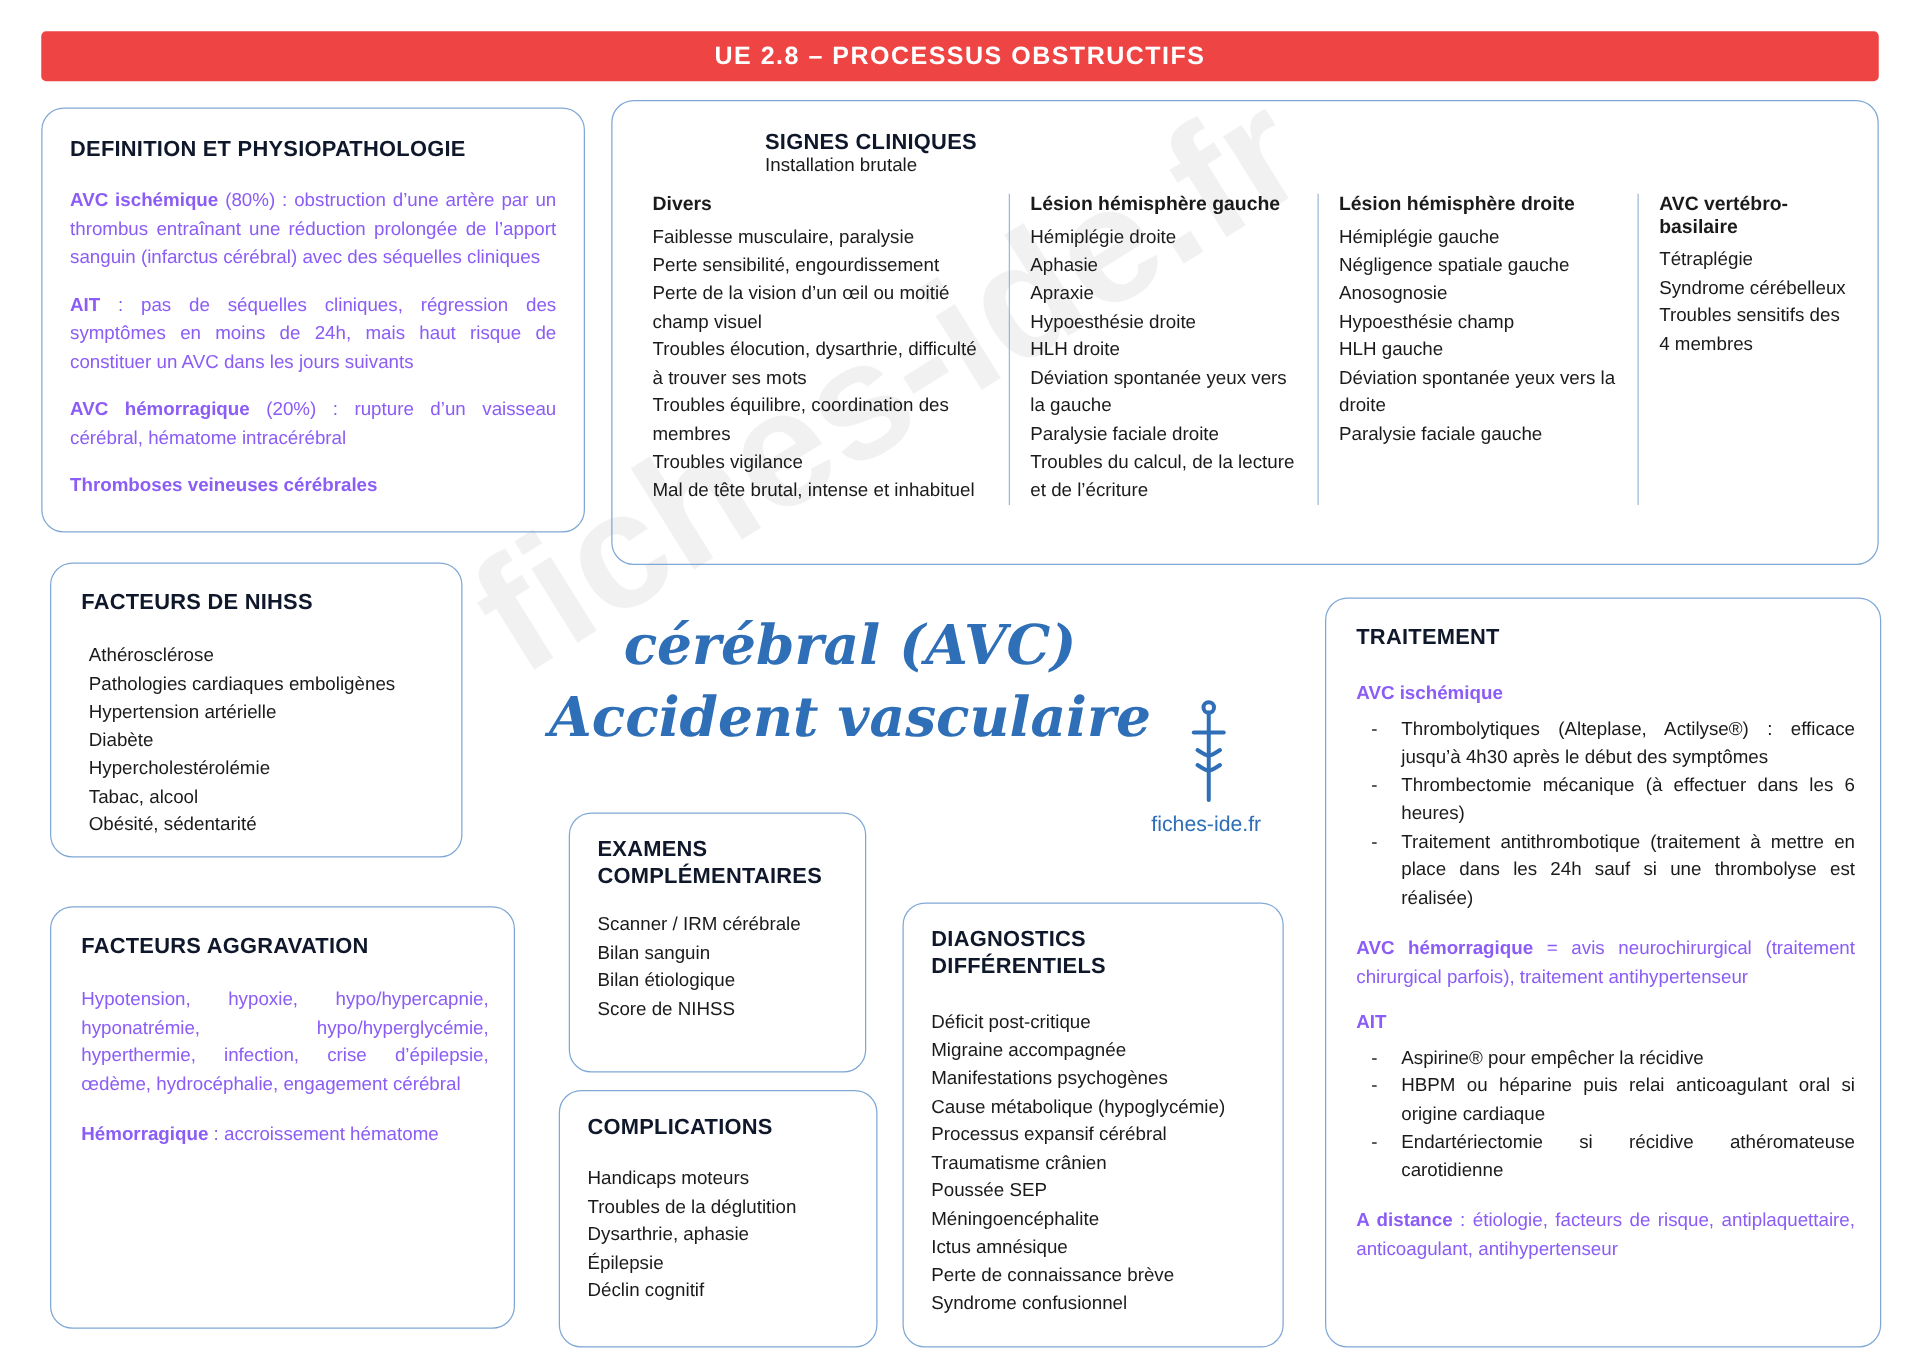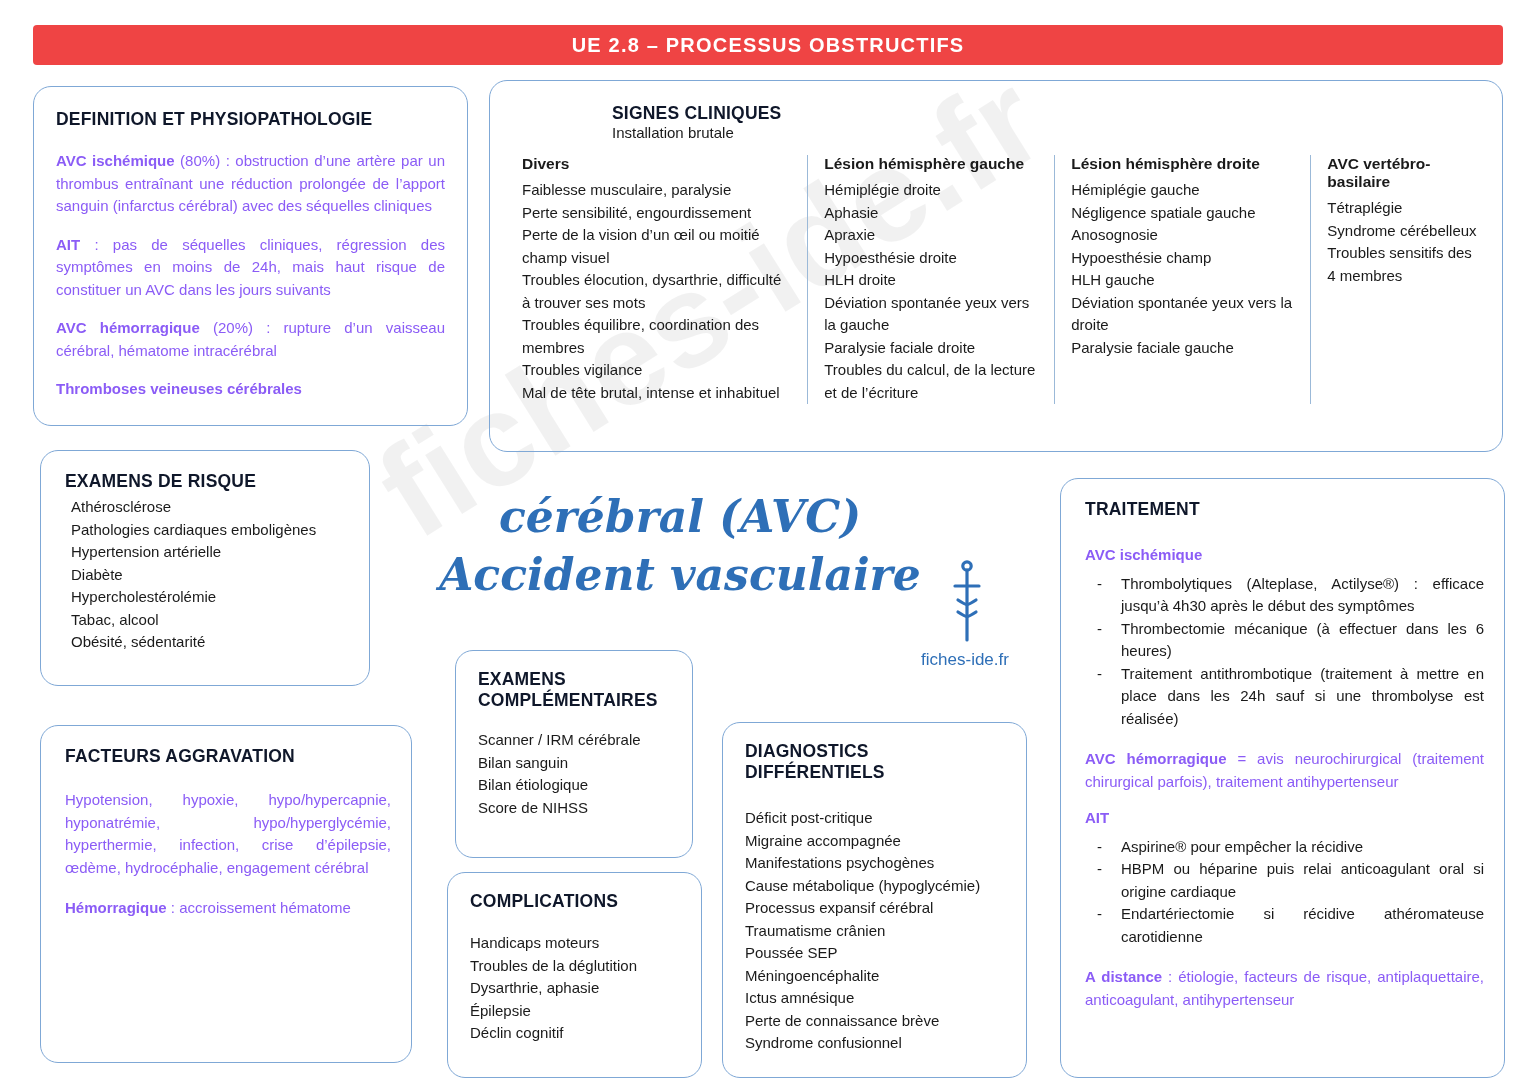--- a/index.html
+++ b/index.html
@@ -258,22 +258,22 @@
           <li>Tétraplégie</li>
           <li>Syndrome cérébelleux</li>
           <li>Troubles sensitifs des 4 membres</li>
         </ul>
       </div>
     </div>
   </div>
 
   <div class="box" id="box-facteurs-risque">
     <div class="pad-t">
-      <div class="box-title">EXAMENS DE RISQUE</div>
-      <ul class="plain" style="margin-top:4px; padding-left:6px;">
+      <div class="box-title">FACTEURS DE NIHSS</div>
+      <ul class="plain" style="margin-top:22px; padding-left:6px;">
         <li>Athérosclérose</li>
         <li>Pathologies cardiaques emboligènes</li>
         <li>Hypertension artérielle</li>
         <li>Diabète</li>
         <li>Hypercholestérolémie</li>
         <li>Tabac, alcool</li>
         <li>Obésité, sédentarité</li>
       </ul>
     </div>
   </div>

